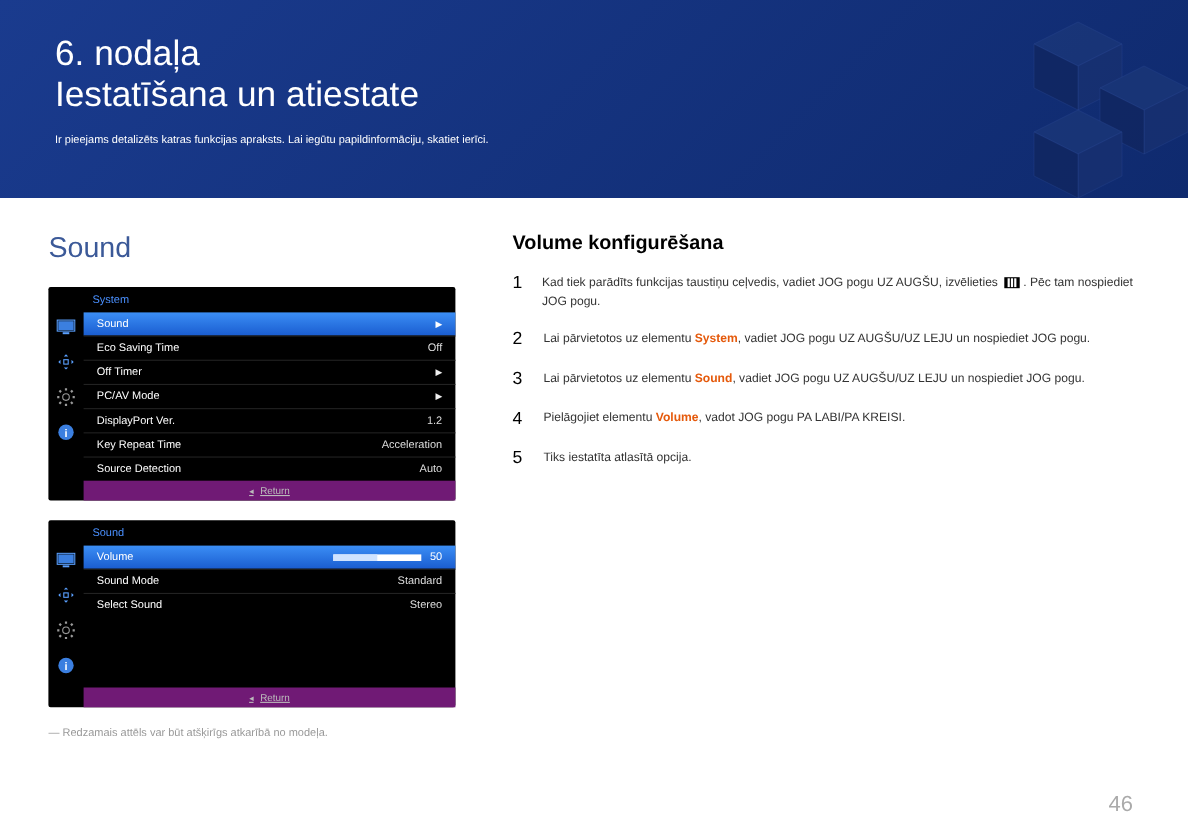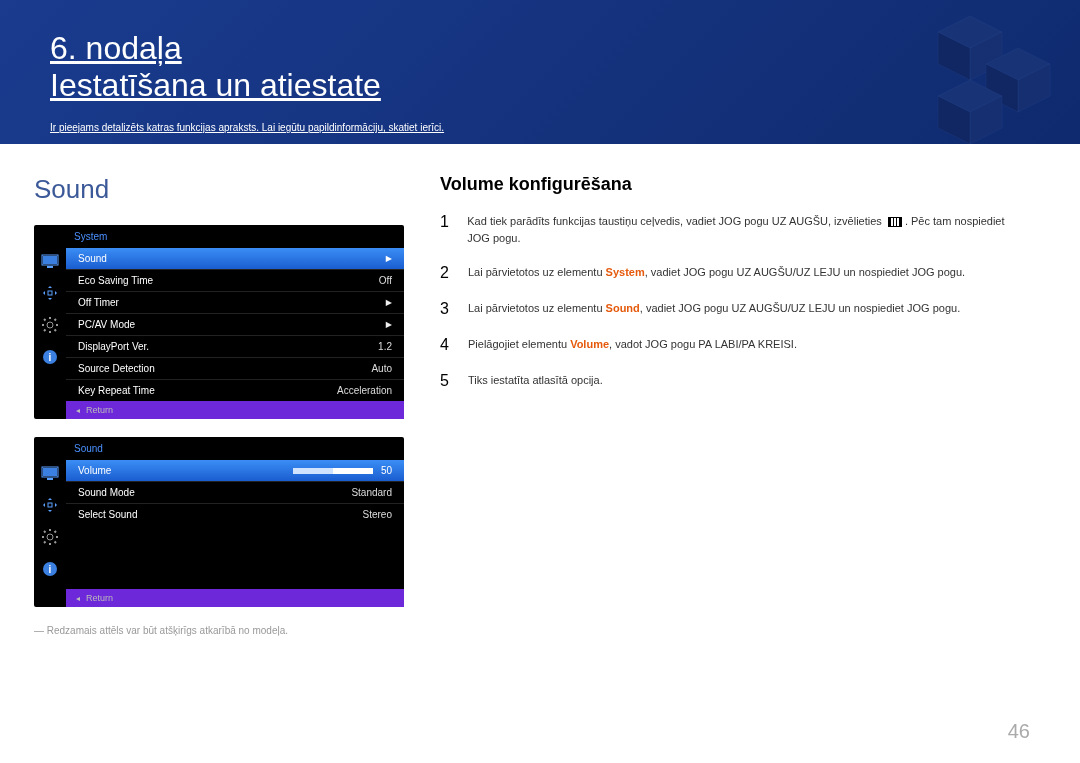--- a/index.html
+++ b/index.html
@@ -5,40 +5,39 @@
   * { margin: 0; padding: 0; box-sizing: border-box; }
   body {
     width: 1080px; height: 763px;
     font-family: Arial, sans-serif;
     background: #fff;
     position: relative;
     overflow: hidden;
   }
 
   .header-band {
-    width: 100%; height: 144px;
+    width: 100%; height: 180px;
     background: linear-gradient(135deg, #1a3b8e 0%, #0f2a6e 100%);
     position: relative;
     padding: 30px 50px 12px 50px;
     color: #fff;
     overflow: hidden;
-    text-decoration: underline;
   }
   .header-cubes {
     position: absolute; right: 0; top: 0; height: 100%; width: 300px;
     opacity: 0.6;
   }
   .chapter-num { font-size: 32px; font-weight: 400; }
   .chapter-title { font-size: 32px; font-weight: 400; margin-bottom: 18px; }
   .chapter-sub { font-size: 10px; font-weight: 300; }
 
   .content-wrap {
     display: flex;
-    padding: 30px 50px 0 34px;
-    gap: 36px;
+    padding: 30px 50px 0 44px;
+    gap: 52px;
   }
   .left-col { width: 370px; flex: 0 0 370px; }
   .right-col { flex: 1; }
 
   .section-h { color: #3b5998; font-size: 26px; font-weight: 400; margin-bottom: 20px; }
 
   
   .osd {
     width: 370px;
     background: #000;
@@ -73,25 +72,26 @@
   }
   .osd-row.sel {
     background: linear-gradient(#3b8ef5, #1a5dd0);
     border: none;
   }
   .osd-row .lbl { flex:1; }
   .osd-row .val { color:#ddd; }
   .osd-row .arrow { margin-left:6px; font-size:8px; color:#eee;}
   .osd-row.sel .val, .osd-row.sel .arrow { color:#fff; }
   .osd-footer {
-    background:#6d28d9;
+    background:#701a75;
     color:#bbb;
     font-size:9px;
-    text-align:left;
+    text-align:center;
     padding:4px 10px;
+    text-decoration:underline;
   }
   .osd-footer .tri { margin-right:6px; font-size:8px;}
   .progress-bar {
     width: 80px; height: 6px; background:#fff; display:inline-block;
     vertical-align: middle; margin-right:8px; position:relative;
   }
   .progress-fill {
     position:absolute; left:0; top:0; bottom:0; width:50%; background:#cfe3ff;
   }
 
@@ -198,26 +198,26 @@
             <div class="osd-row">
               <span class="lbl">PC/AV Mode</span>
               <span class="val"></span>
               <span class="arrow">▶</span>
             </div>
             <div class="osd-row">
               <span class="lbl">DisplayPort Ver.</span>
               <span class="val">1.2</span>
             </div>
             <div class="osd-row">
+              <span class="lbl">Key Repeat Time</span>
+              <span class="val">Acceleration</span>
+            </div>
+            <div class="osd-row">
               <span class="lbl">Source Detection</span>
               <span class="val">Auto</span>
-            </div>
-            <div class="osd-row">
-              <span class="lbl">Key Repeat Time</span>
-              <span class="val">Acceleration</span>
             </div>
           </div>
         <div class="osd-footer"><span class="tri">◂</span><span>Return</span></div>
       </div>
     </div>
 
     <div class="osd" style="height:170px;">
       <div class="osd-icons">
         <div class="ic">
             <svg width="18" height="14" viewBox="0 0 18 14">

